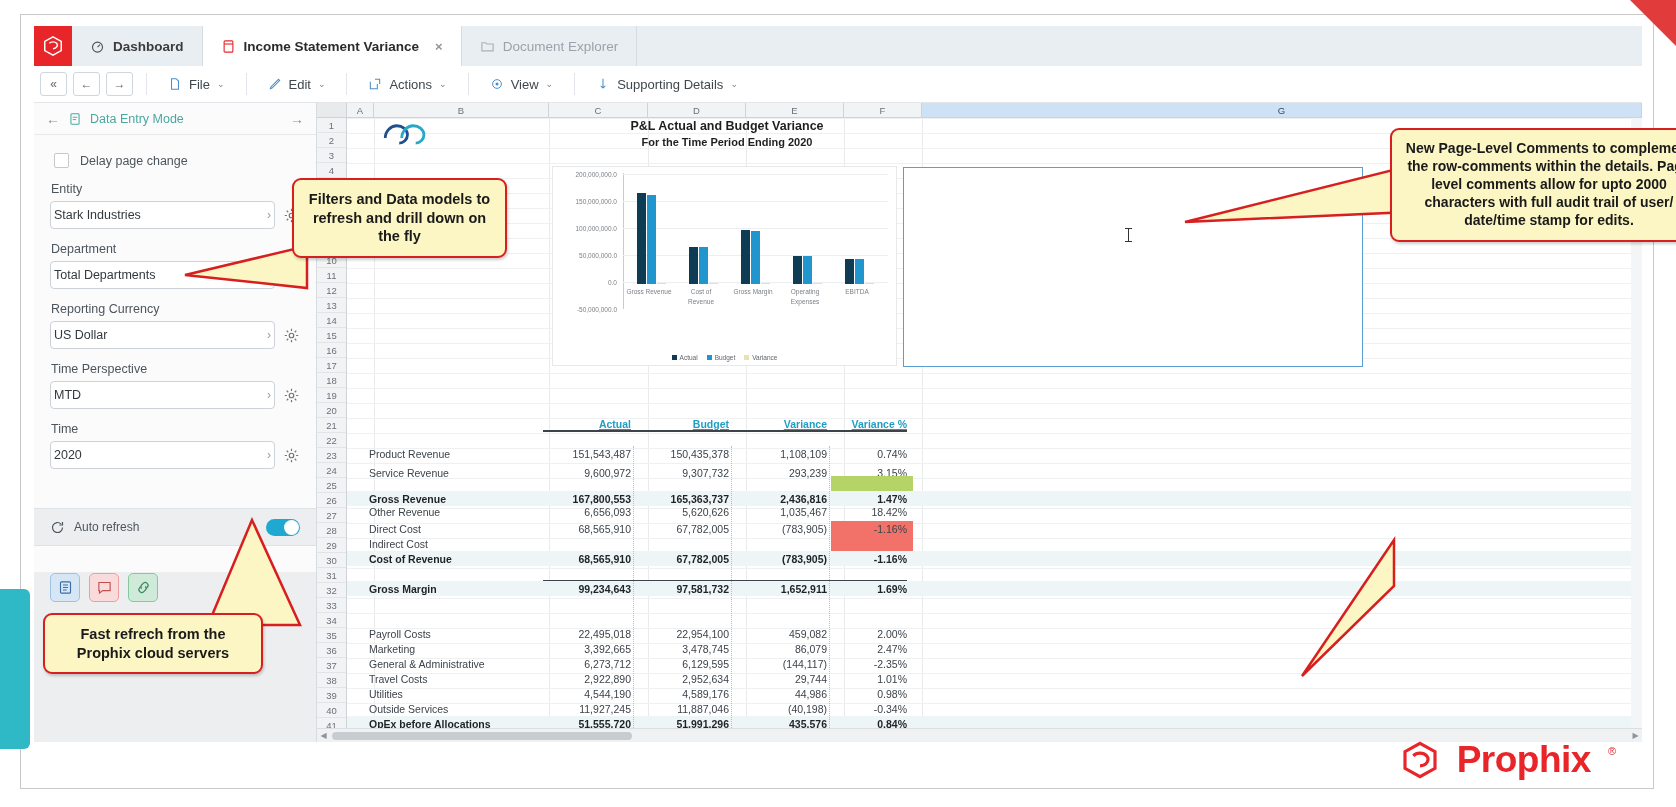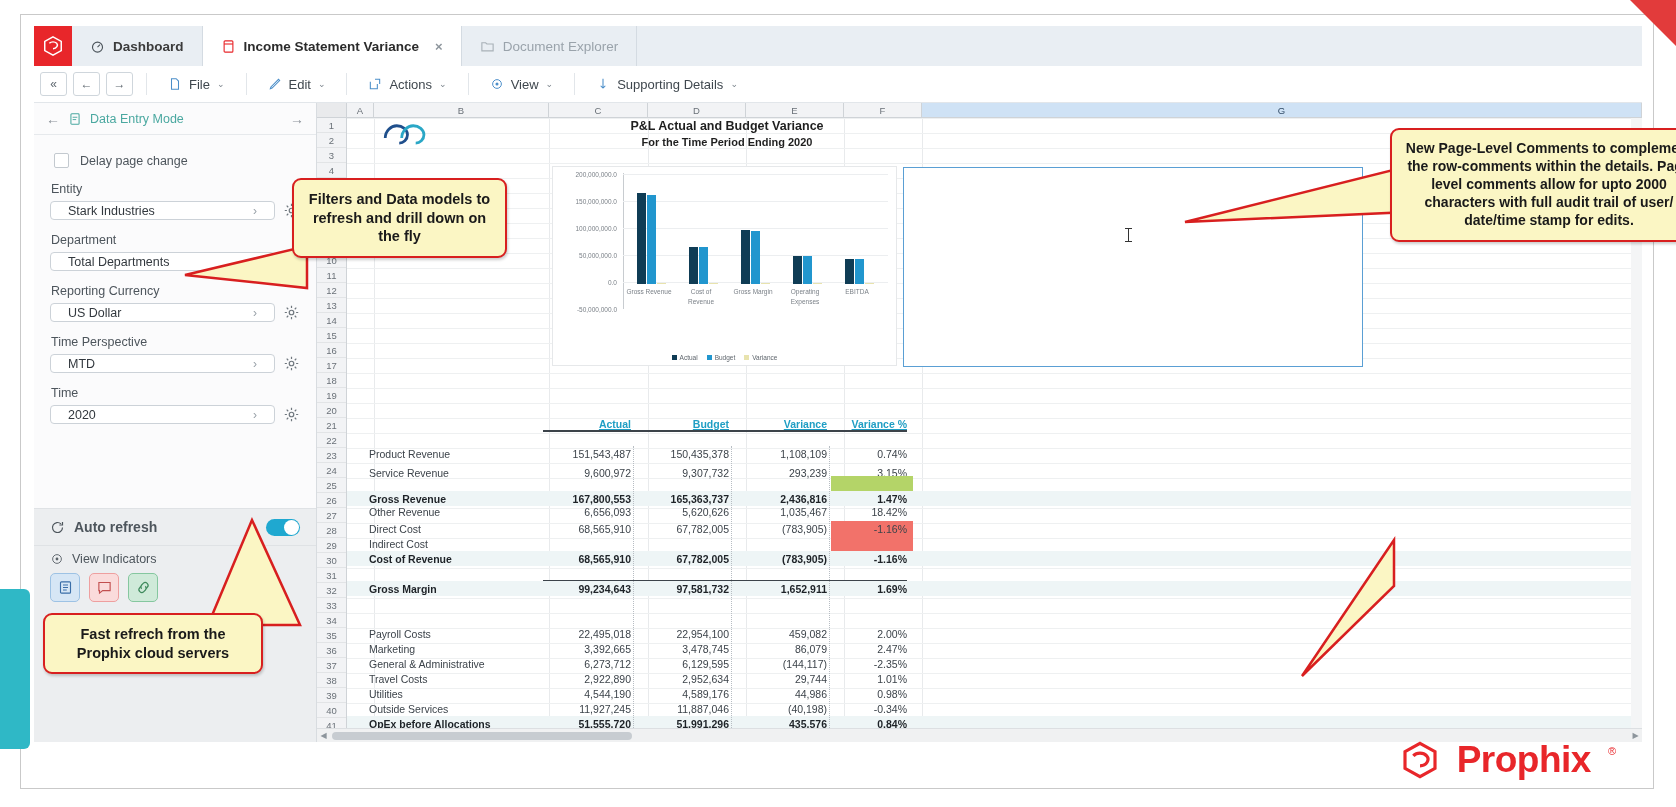--- a/index.html
+++ b/index.html
@@ -104,33 +104,33 @@
     font-size: 13.5px; color: #3c444b;
   }
   .pages-hdr .chev { margin-left: auto; color: #7b848c; font-size: 11px; }
   .panel-body { padding: 12px 16px 0 16px; }
   .chk-row { display: flex; align-items: center; gap: 11px; margin: 6px 0 14px 4px; }
   .chkbox { width: 15px; height: 15px; border: 1px solid #c3c9cf; background: #fff; border-radius: 2px; }
   .chk-label { font-size: 12.5px; color: #4d555c; }
   .fld-label { font-size: 12.5px; color: #4d555c; margin: 0 0 5px 1px; }
   .fld-row { display: flex; align-items: center; gap: 8px; margin-bottom: 13px; }
   .fld-box {
-    flex: 1; height: 19px; border: 1px solid #ccd2d8; border-radius: 4px;
+    flex: 1; height: 28px; border: 1px solid #ccd2d8; border-radius: 4px;
     background: #fff; display: flex; align-items: center;
-    padding: 0 17px; font-size: 12.5px; color: #32383e;
+    padding: 0 3px; font-size: 12.5px; color: #32383e;
   }
   .fld-box .gt { margin-left: auto; color: #9aa2a9; font-size: 12px; }
   .gear { width: 17px; height: 17px; flex: none; color: #6f777e; }
 
   .autorow {
     position: absolute; left: 0; right: 0; top: 405px; height: 38px;
     background: #eceef0; border-top: 1px solid #dfe2e5; border-bottom: 1px solid #dfe2e5;
     display: flex; align-items: center; padding: 0 16px; gap: 9px;
   }
-  .autorow .lbl { font-size: 14px; color: #4d555c; font-weight: bold; }
+  .autorow .lbl { font-size: 12px; color: #4d555c; }
   .toggle {
     margin-left: auto; width: 34px; height: 17px; border-radius: 9px;
     background: #1fa8d0; position: relative;
   }
   .toggle .knob {
     position: absolute; right: 1px; top: 1px; width: 15px; height: 15px;
     border-radius: 50%; background: #fff;
   }
   .vi-hdr {
     position: absolute; left: 0; right: 0; top: 443px; height: 26px;
@@ -472,27 +472,20 @@
         <svg style="width:15px;height:15px" viewBox="0 0 24 24">
           <path d="M20 12a8 8 0 1 1-2.4-5.7" fill="none" stroke="#4d555c" stroke-width="1.9"></path>
           <path d="M20 3v5h-5" fill="none" stroke="#4d555c" stroke-width="1.9"></path>
         </svg>
         <span class="lbl">Auto refresh</span>
         <span class="toggle">
             <span class="knob"></span>
           </span>
       </div>
 
-      <div class="vi-hdr">
-        <svg style="width:14px;height:14px" viewBox="0 0 24 24">
-          <circle cx="12" cy="12" r="7.5" fill="none" stroke="#5b636a" stroke-width="1.6"></circle>
-          <circle cx="12" cy="12" r="2.4" fill="#5b636a"></circle>
-        </svg>
-        <span>View Indicators</span>
-      </div>
 
       <div class="vi-icons">
         <div class="vi-btn vi-blue">
           <svg viewBox="0 0 24 24">
             <rect x="4" y="3" width="16" height="18" rx="1.5" fill="none" stroke="currentColor" stroke-width="1.8"></rect>
             <path d="M8 8h8M8 12h8M8 16h6" stroke="currentColor" stroke-width="1.6"></path>
           </svg>
         </div>
         <div class="vi-btn vi-red">
           <svg viewBox="0 0 24 24">

